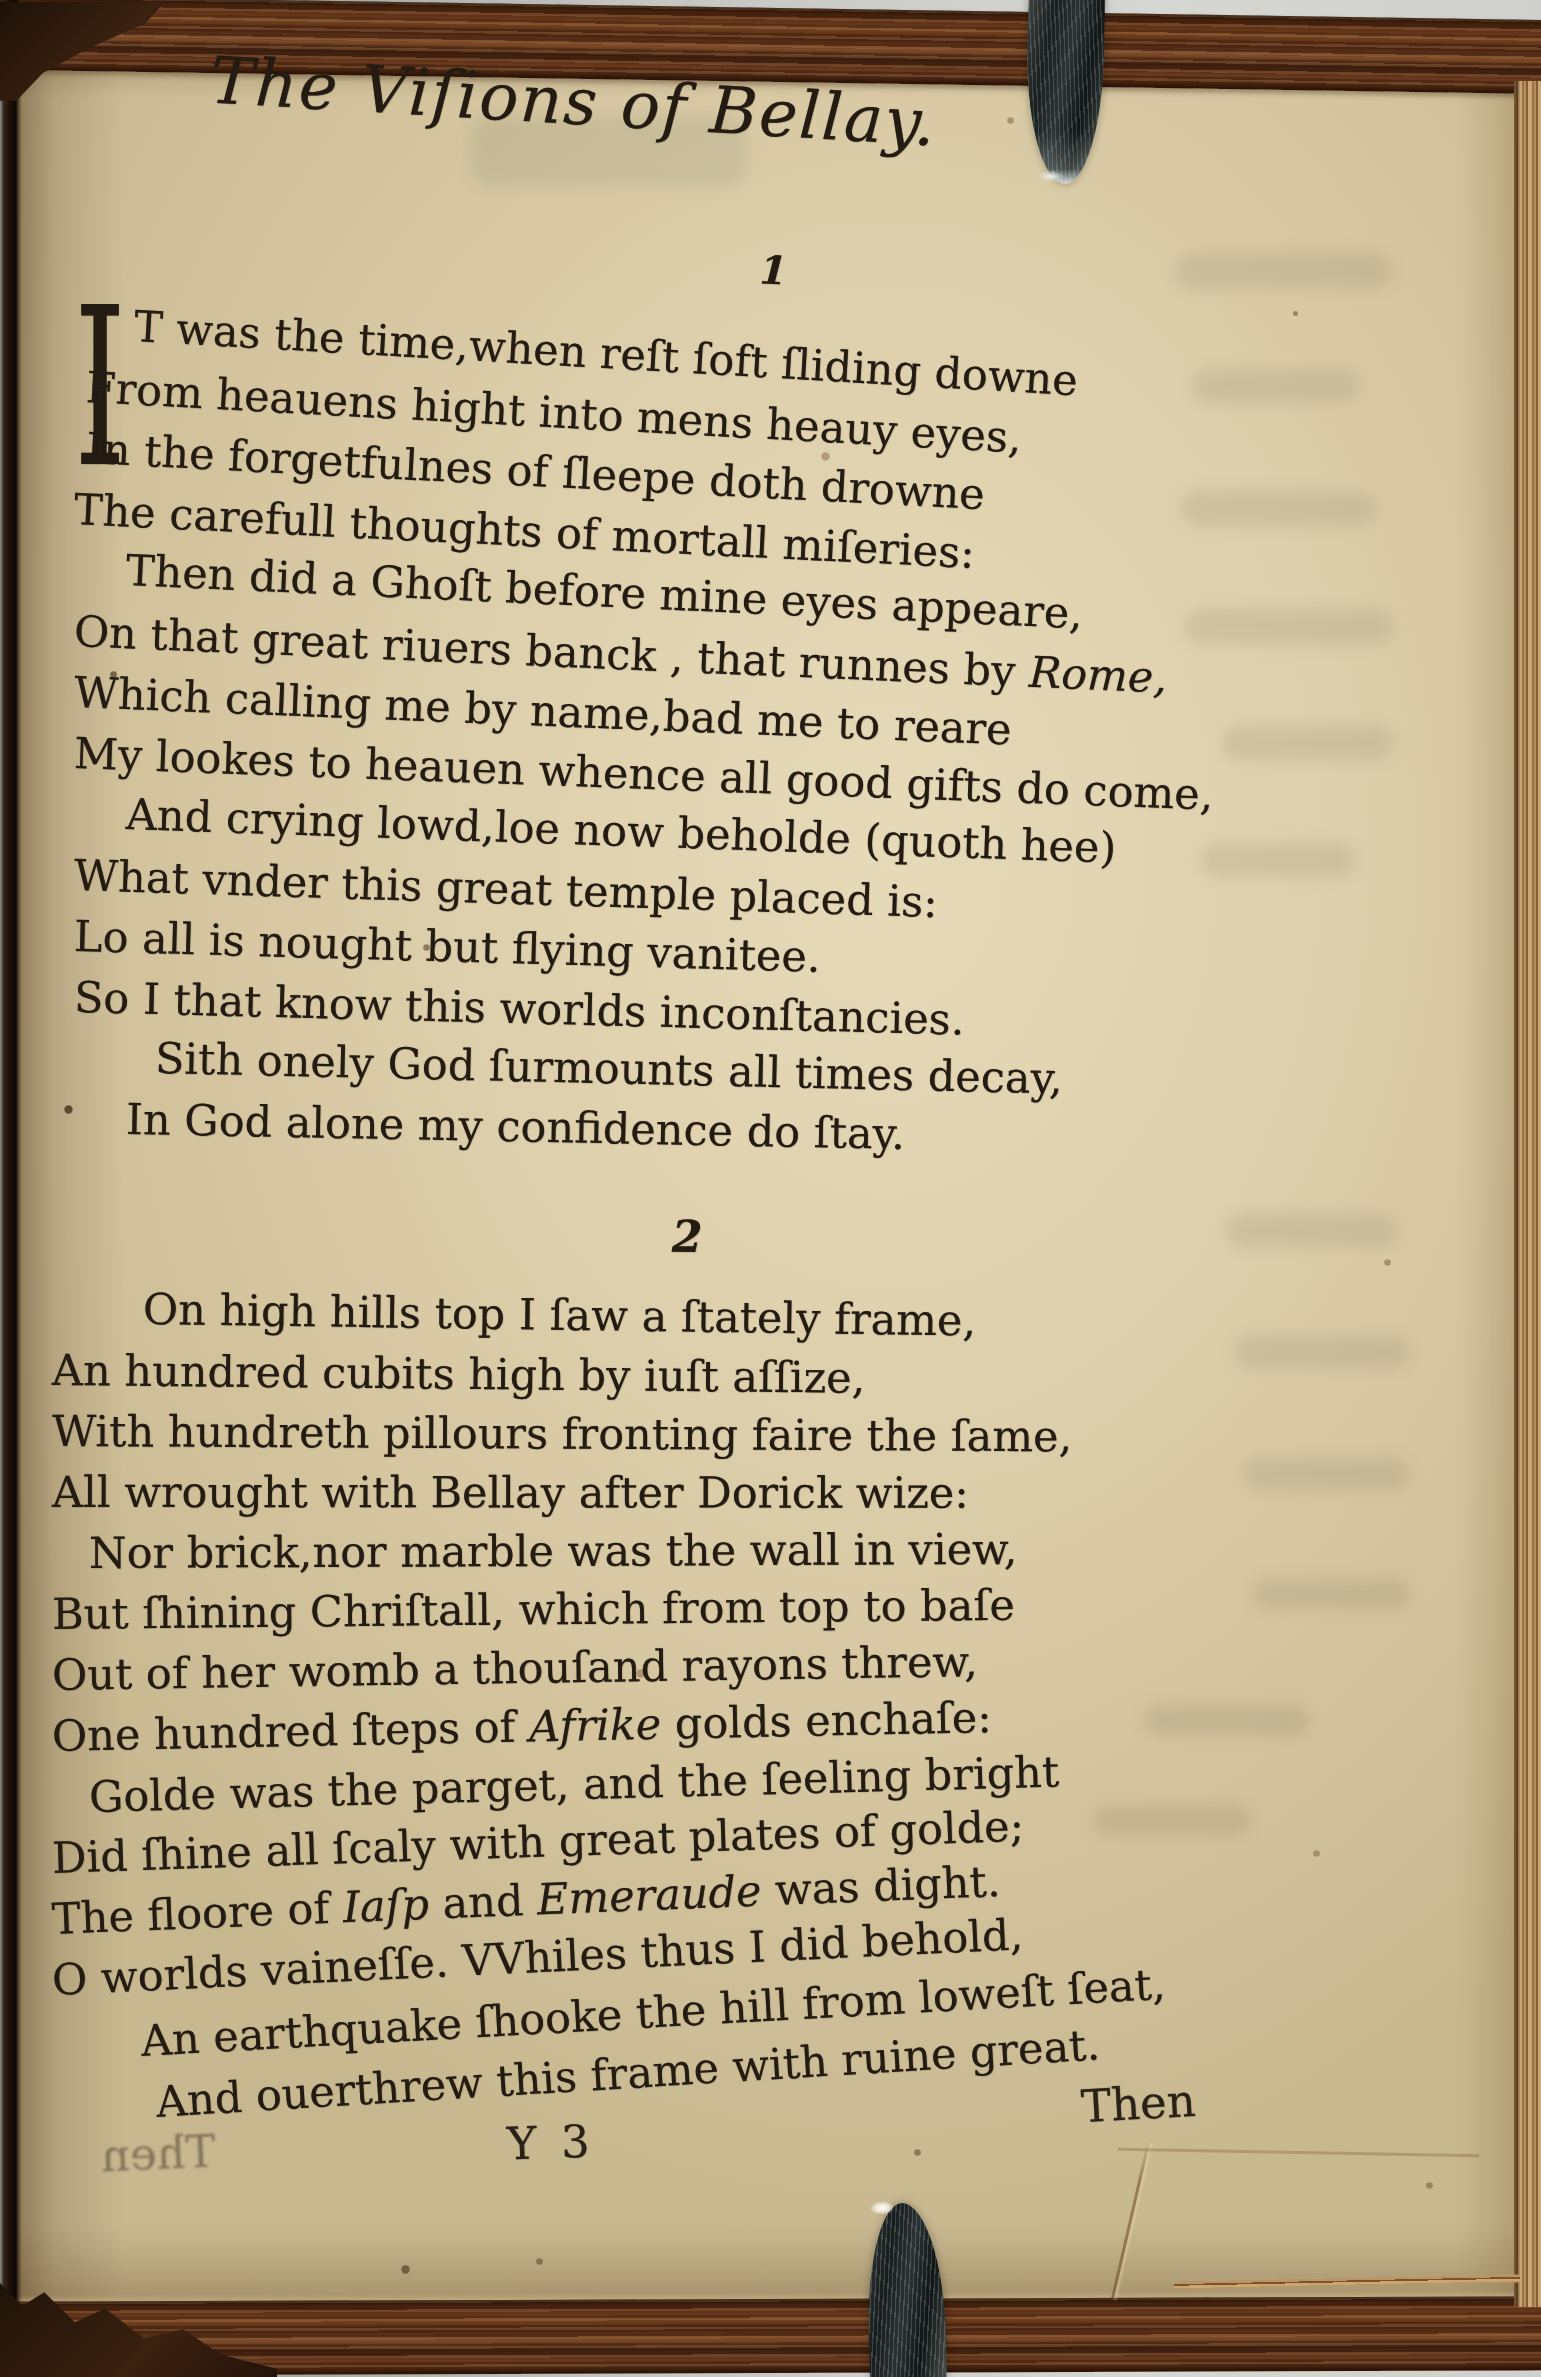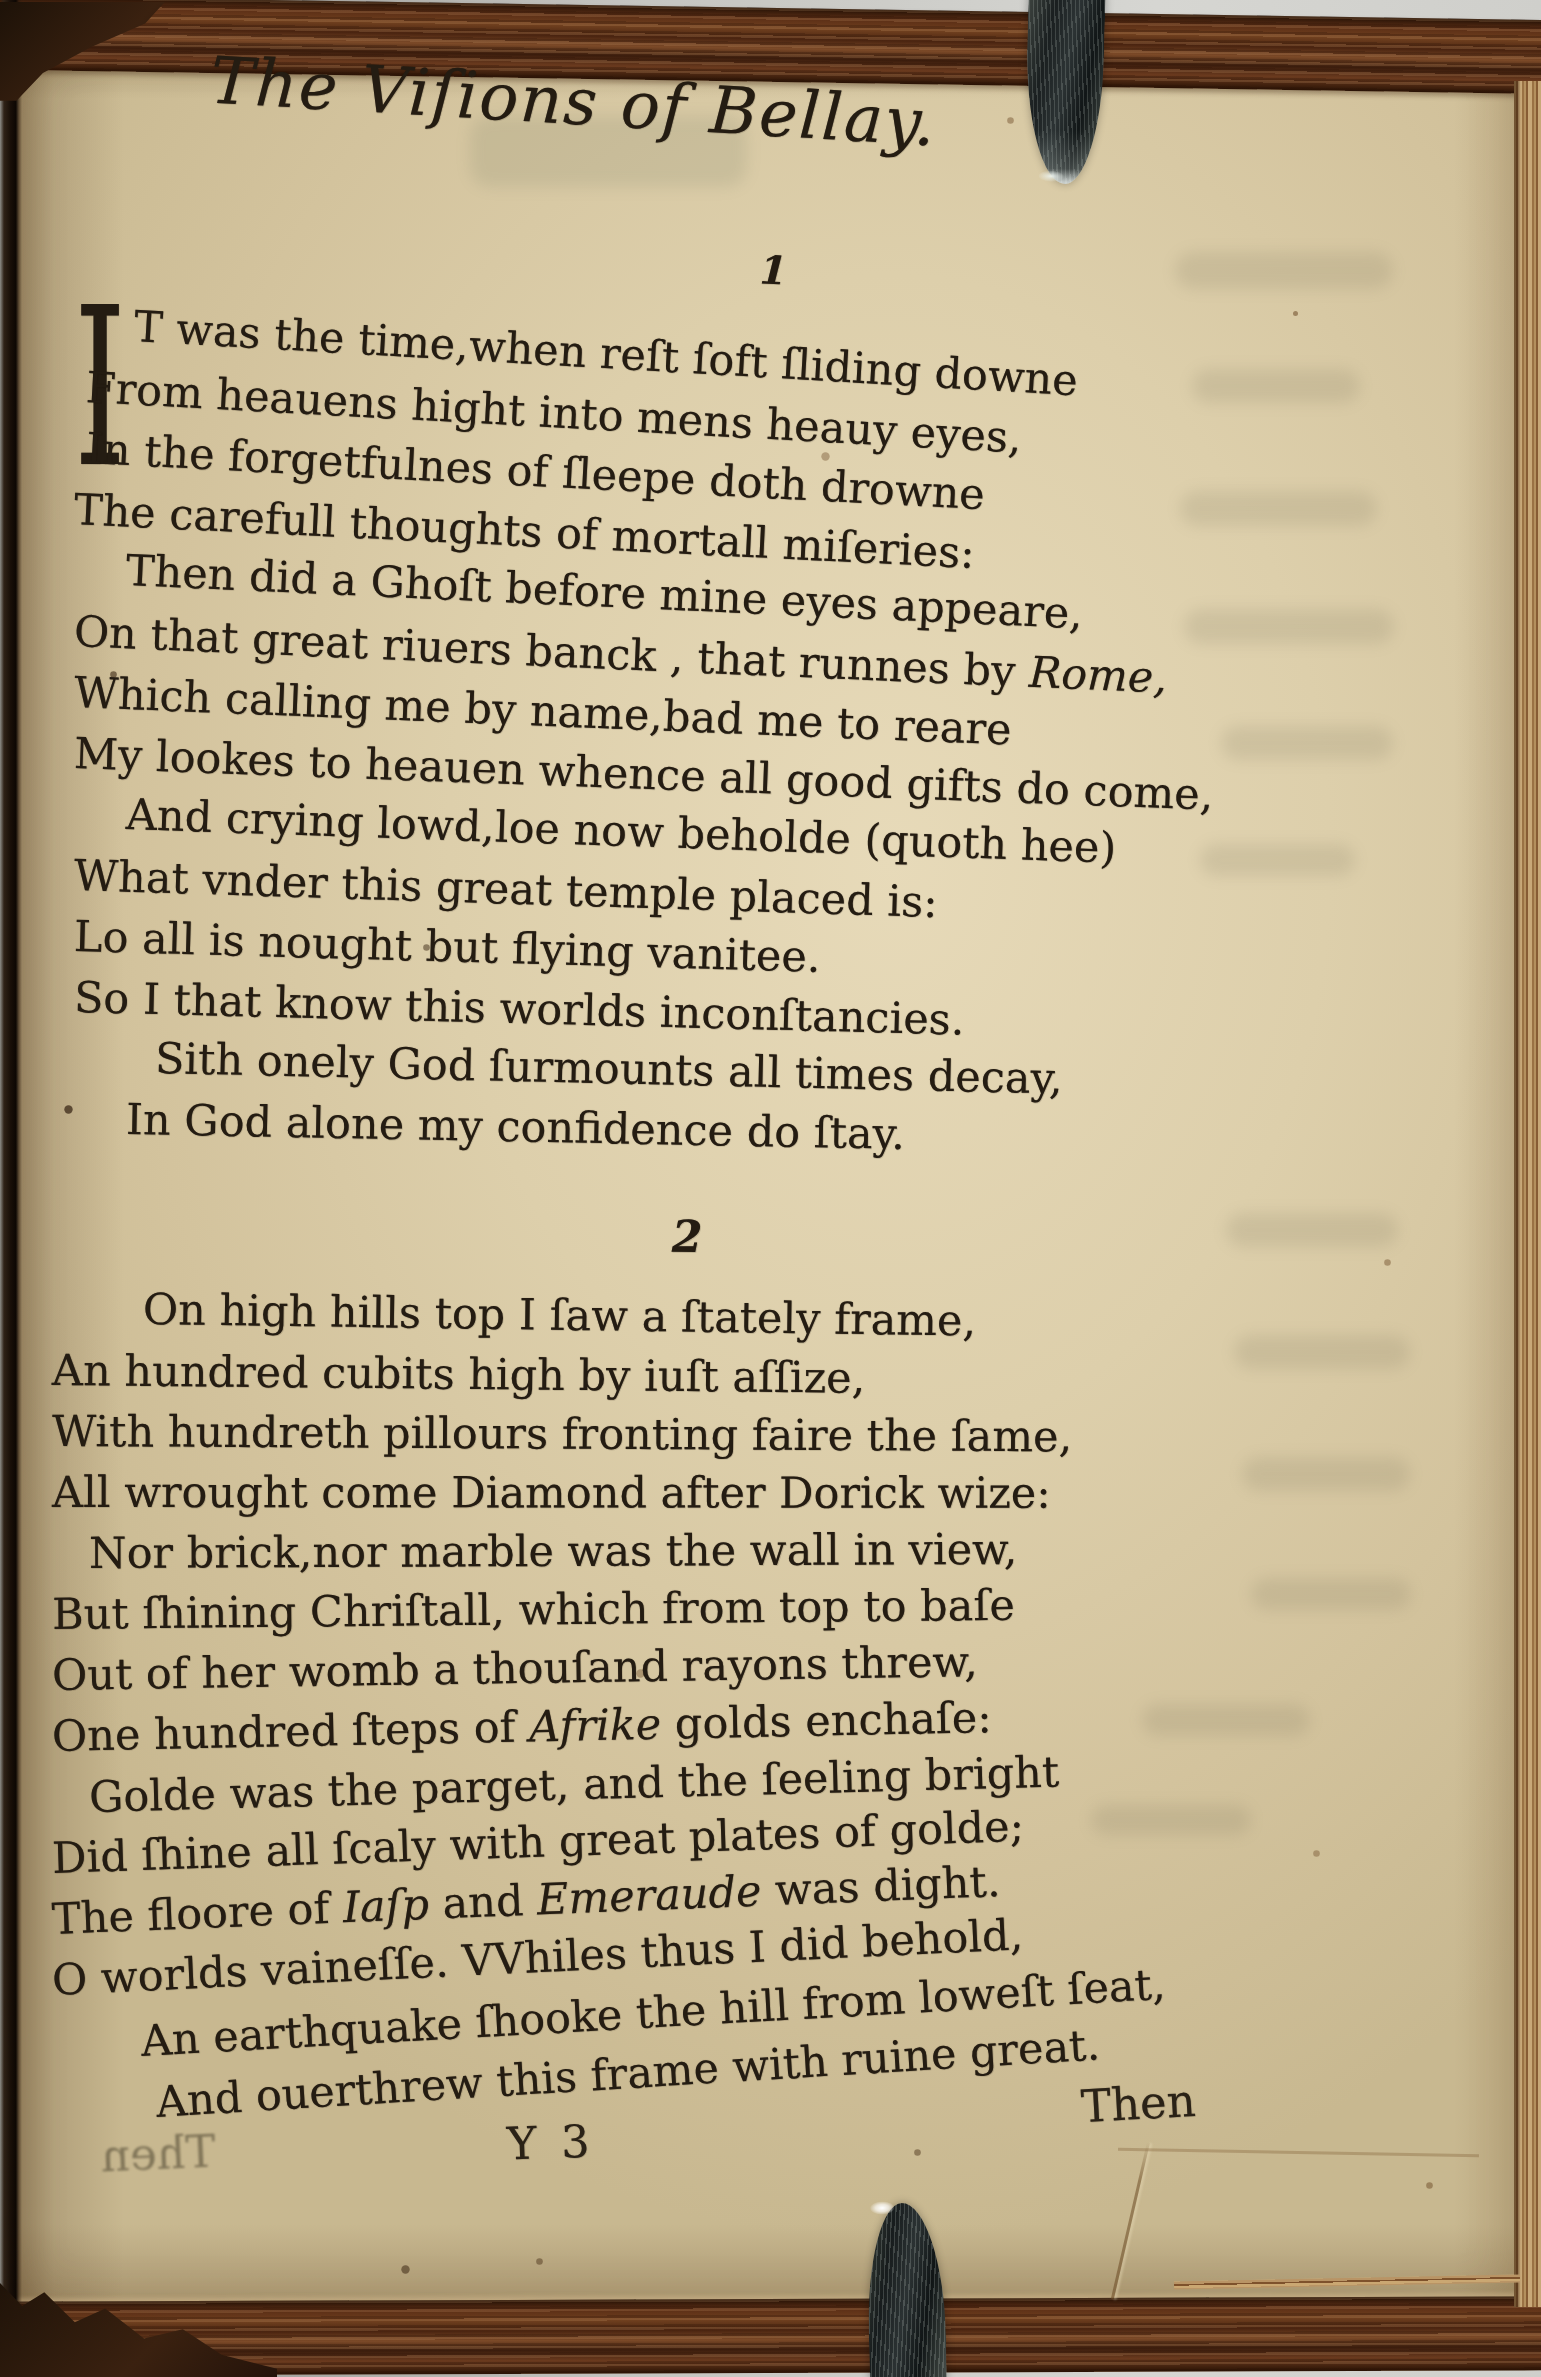--- a/index.html
+++ b/index.html
@@ -170,21 +170,21 @@
       <div class="line ink flush" style="position: relative;"><span>So I that know this worlds inconſtancies.</span></div>
       <div class="line ink indent2" style="position: relative;"><span>Sith onely God ſurmounts all times decay,</span></div>
       <div class="line ink indent" style="position: relative;"><span>In God alone my confidence do ſtay.</span></div>
     </div>
 
   <div class="ink stanza-num num-2">2</div>
   <div class="stanza s2">
       <div class="line ink open" style="position: relative;"><span>On high hills top I ſaw a ſtately frame,</span></div>
       <div class="line ink flush" style="position: relative;"><span>An hundred cubits high by iuſt aſſize,</span></div>
       <div class="line ink flush" style="position: relative;"><span>With hundreth pillours fronting faire the ſame,</span></div>
-      <div class="line ink flush" style="position: relative;"><span>All wrought come Diamond after Dorick wize:</span></div>
+      <div class="line ink flush" style="position: relative;"><span>All wrought with Bellay after Dorick wize:</span></div>
       <div class="line ink indent" style="position: relative;"><span>Nor brick,nor marble was the wall in view,</span></div>
       <div class="line ink flush" style="position: relative;"><span>But ſhining Chriſtall, which from top to baſe</span></div>
       <div class="line ink flush" style="position: relative;"><span>Out of her womb a thouſand rayons threw,</span></div>
       <div class="line ink flush" style="position: relative;"><span>One hundred ſteps of </span><span class="it">Afrike</span><span> golds enchaſe:</span></div>
       <div class="line ink indent" style="position: relative;"><span>Golde was the parget, and the ſeeling bright</span></div>
       <div class="line ink flush" style="position: relative;"><span>Did ſhine all ſcaly with great plates of golde;</span></div>
       <div class="line ink flush" style="position: relative;"><span>The floore of </span><span class="it">Iaſp</span><span> and </span><span class="it">Emeraude</span><span> was dight.</span></div>
       <div class="line ink flush" style="position: relative;"><span>O worlds vaineſſe. VVhiles thus I did behold,</span></div>
       <div class="line ink indent2" style="position: relative;"><span>An earthquake ſhooke the hill from loweſt ſeat,</span></div>
       <div class="line ink indent3" style="position: relative;"><span>And ouerthrew this frame with ruine great.</span></div>

